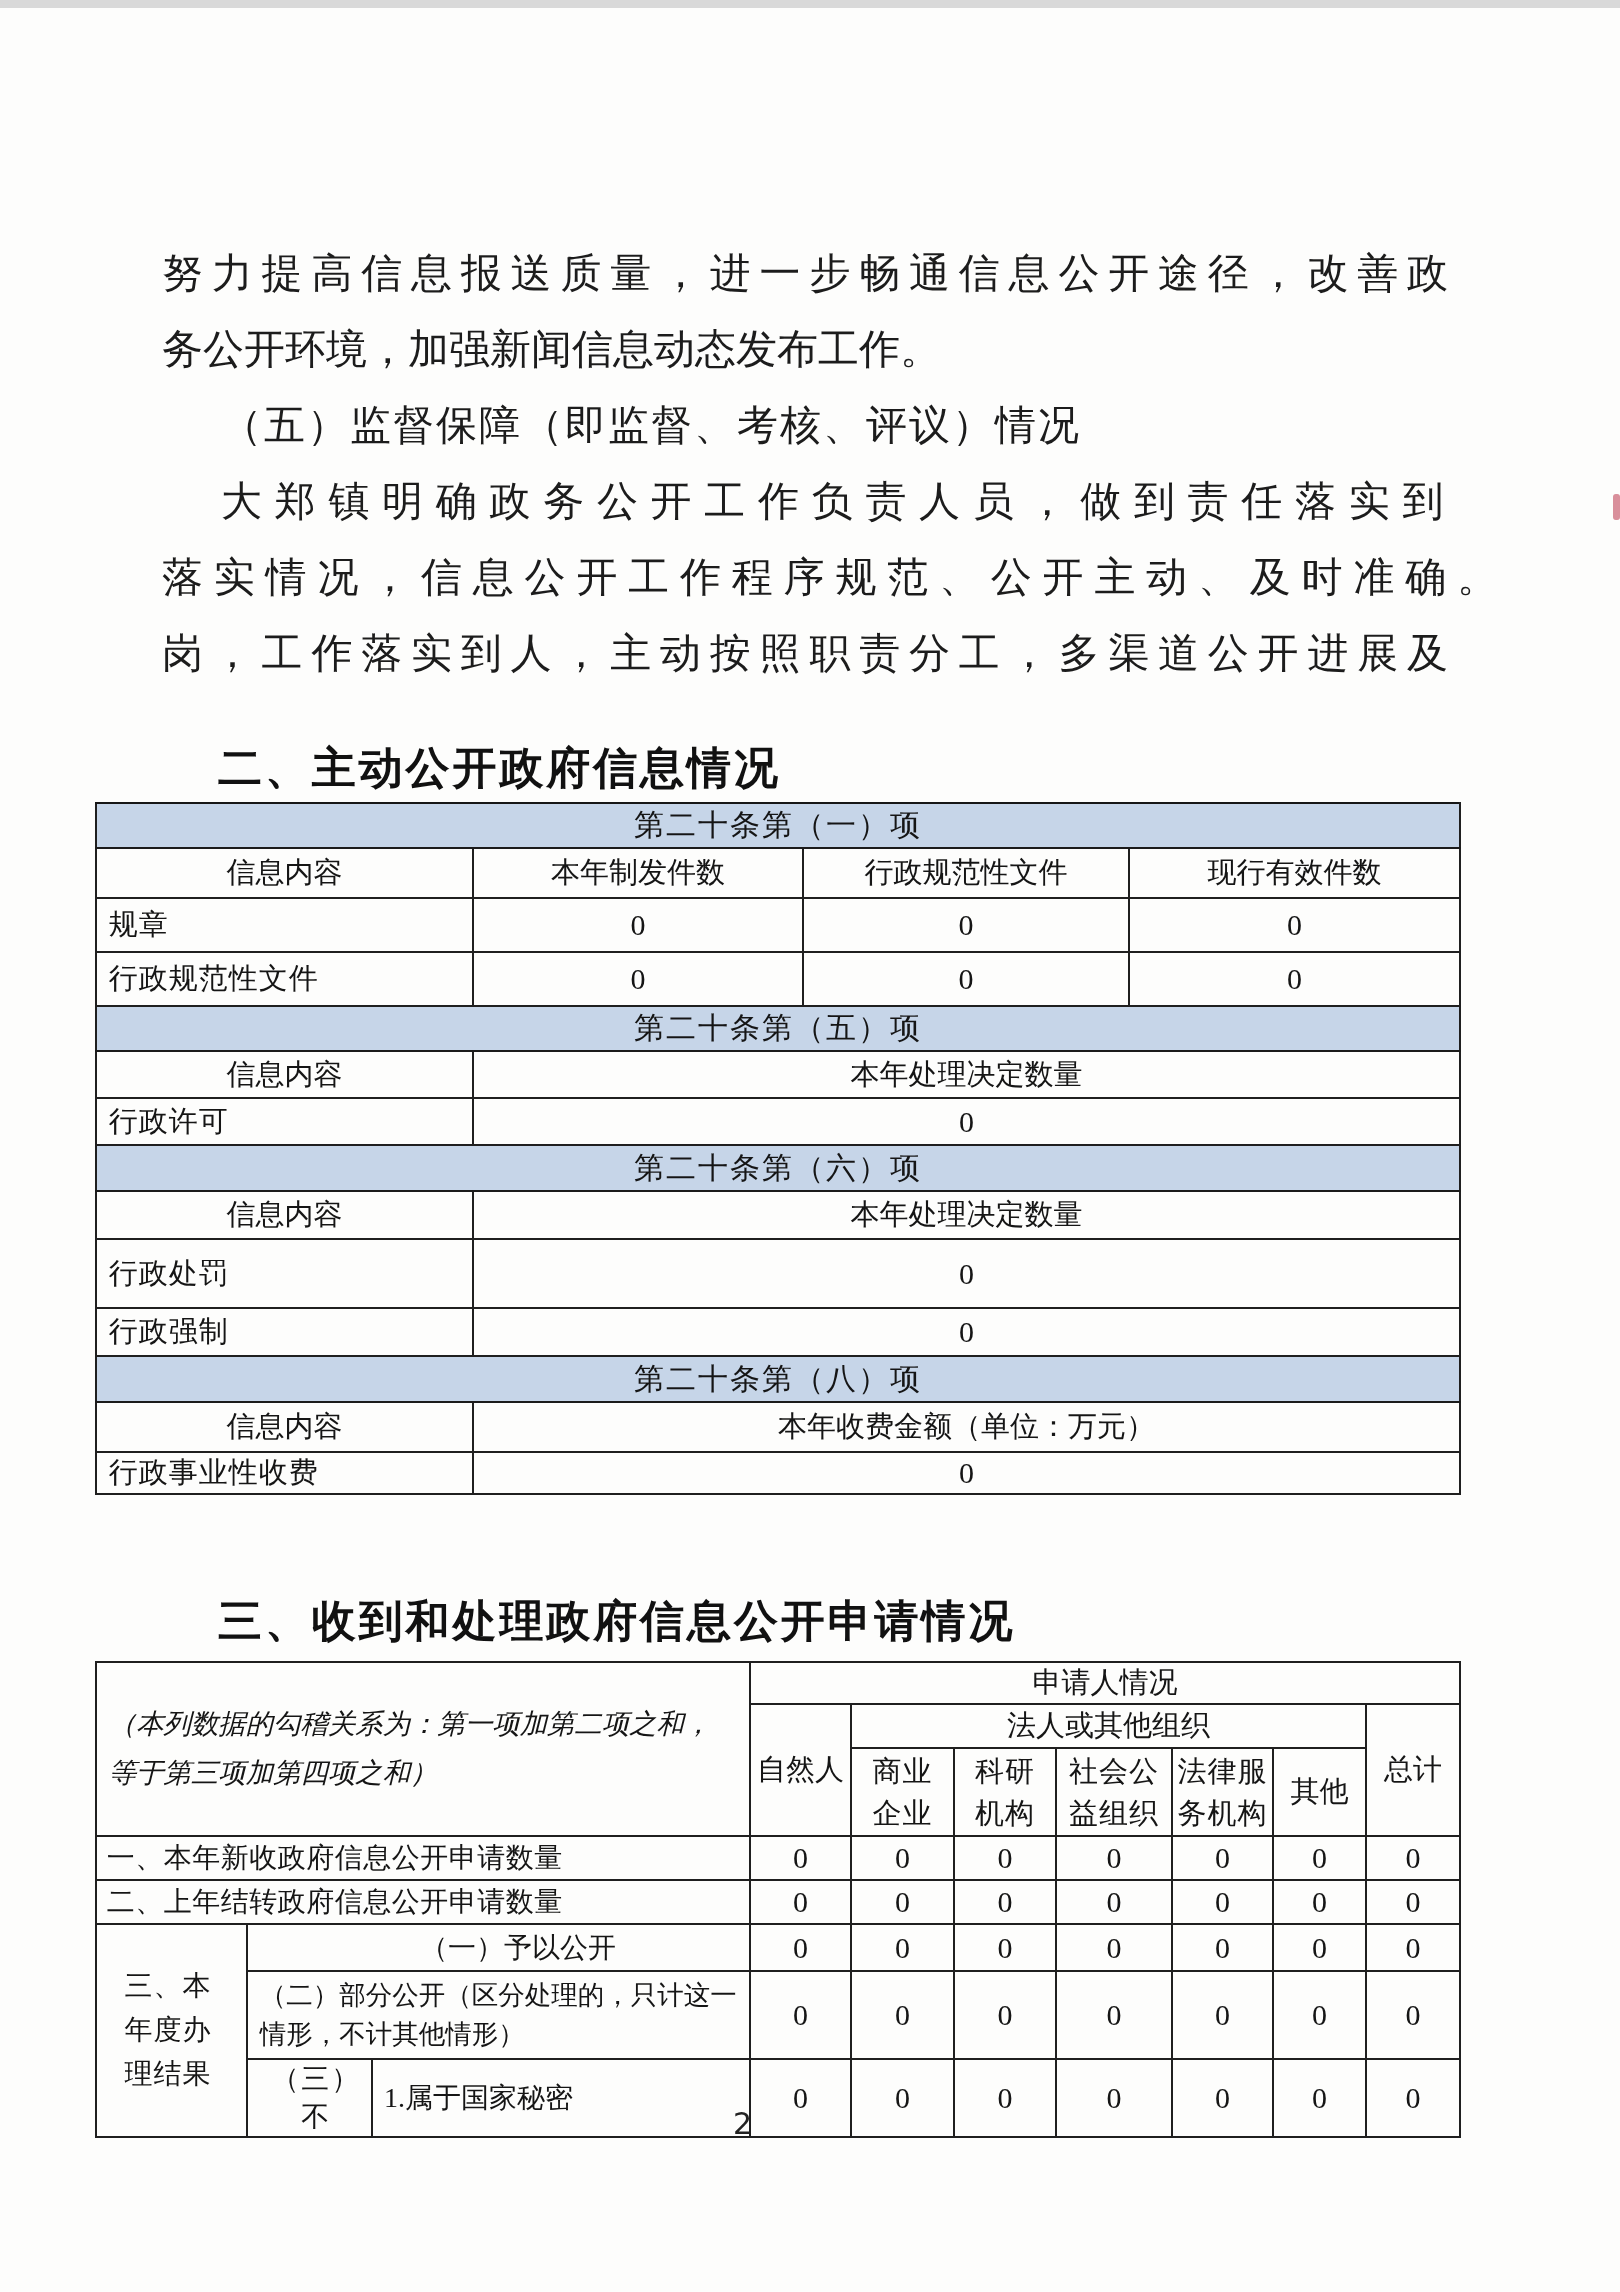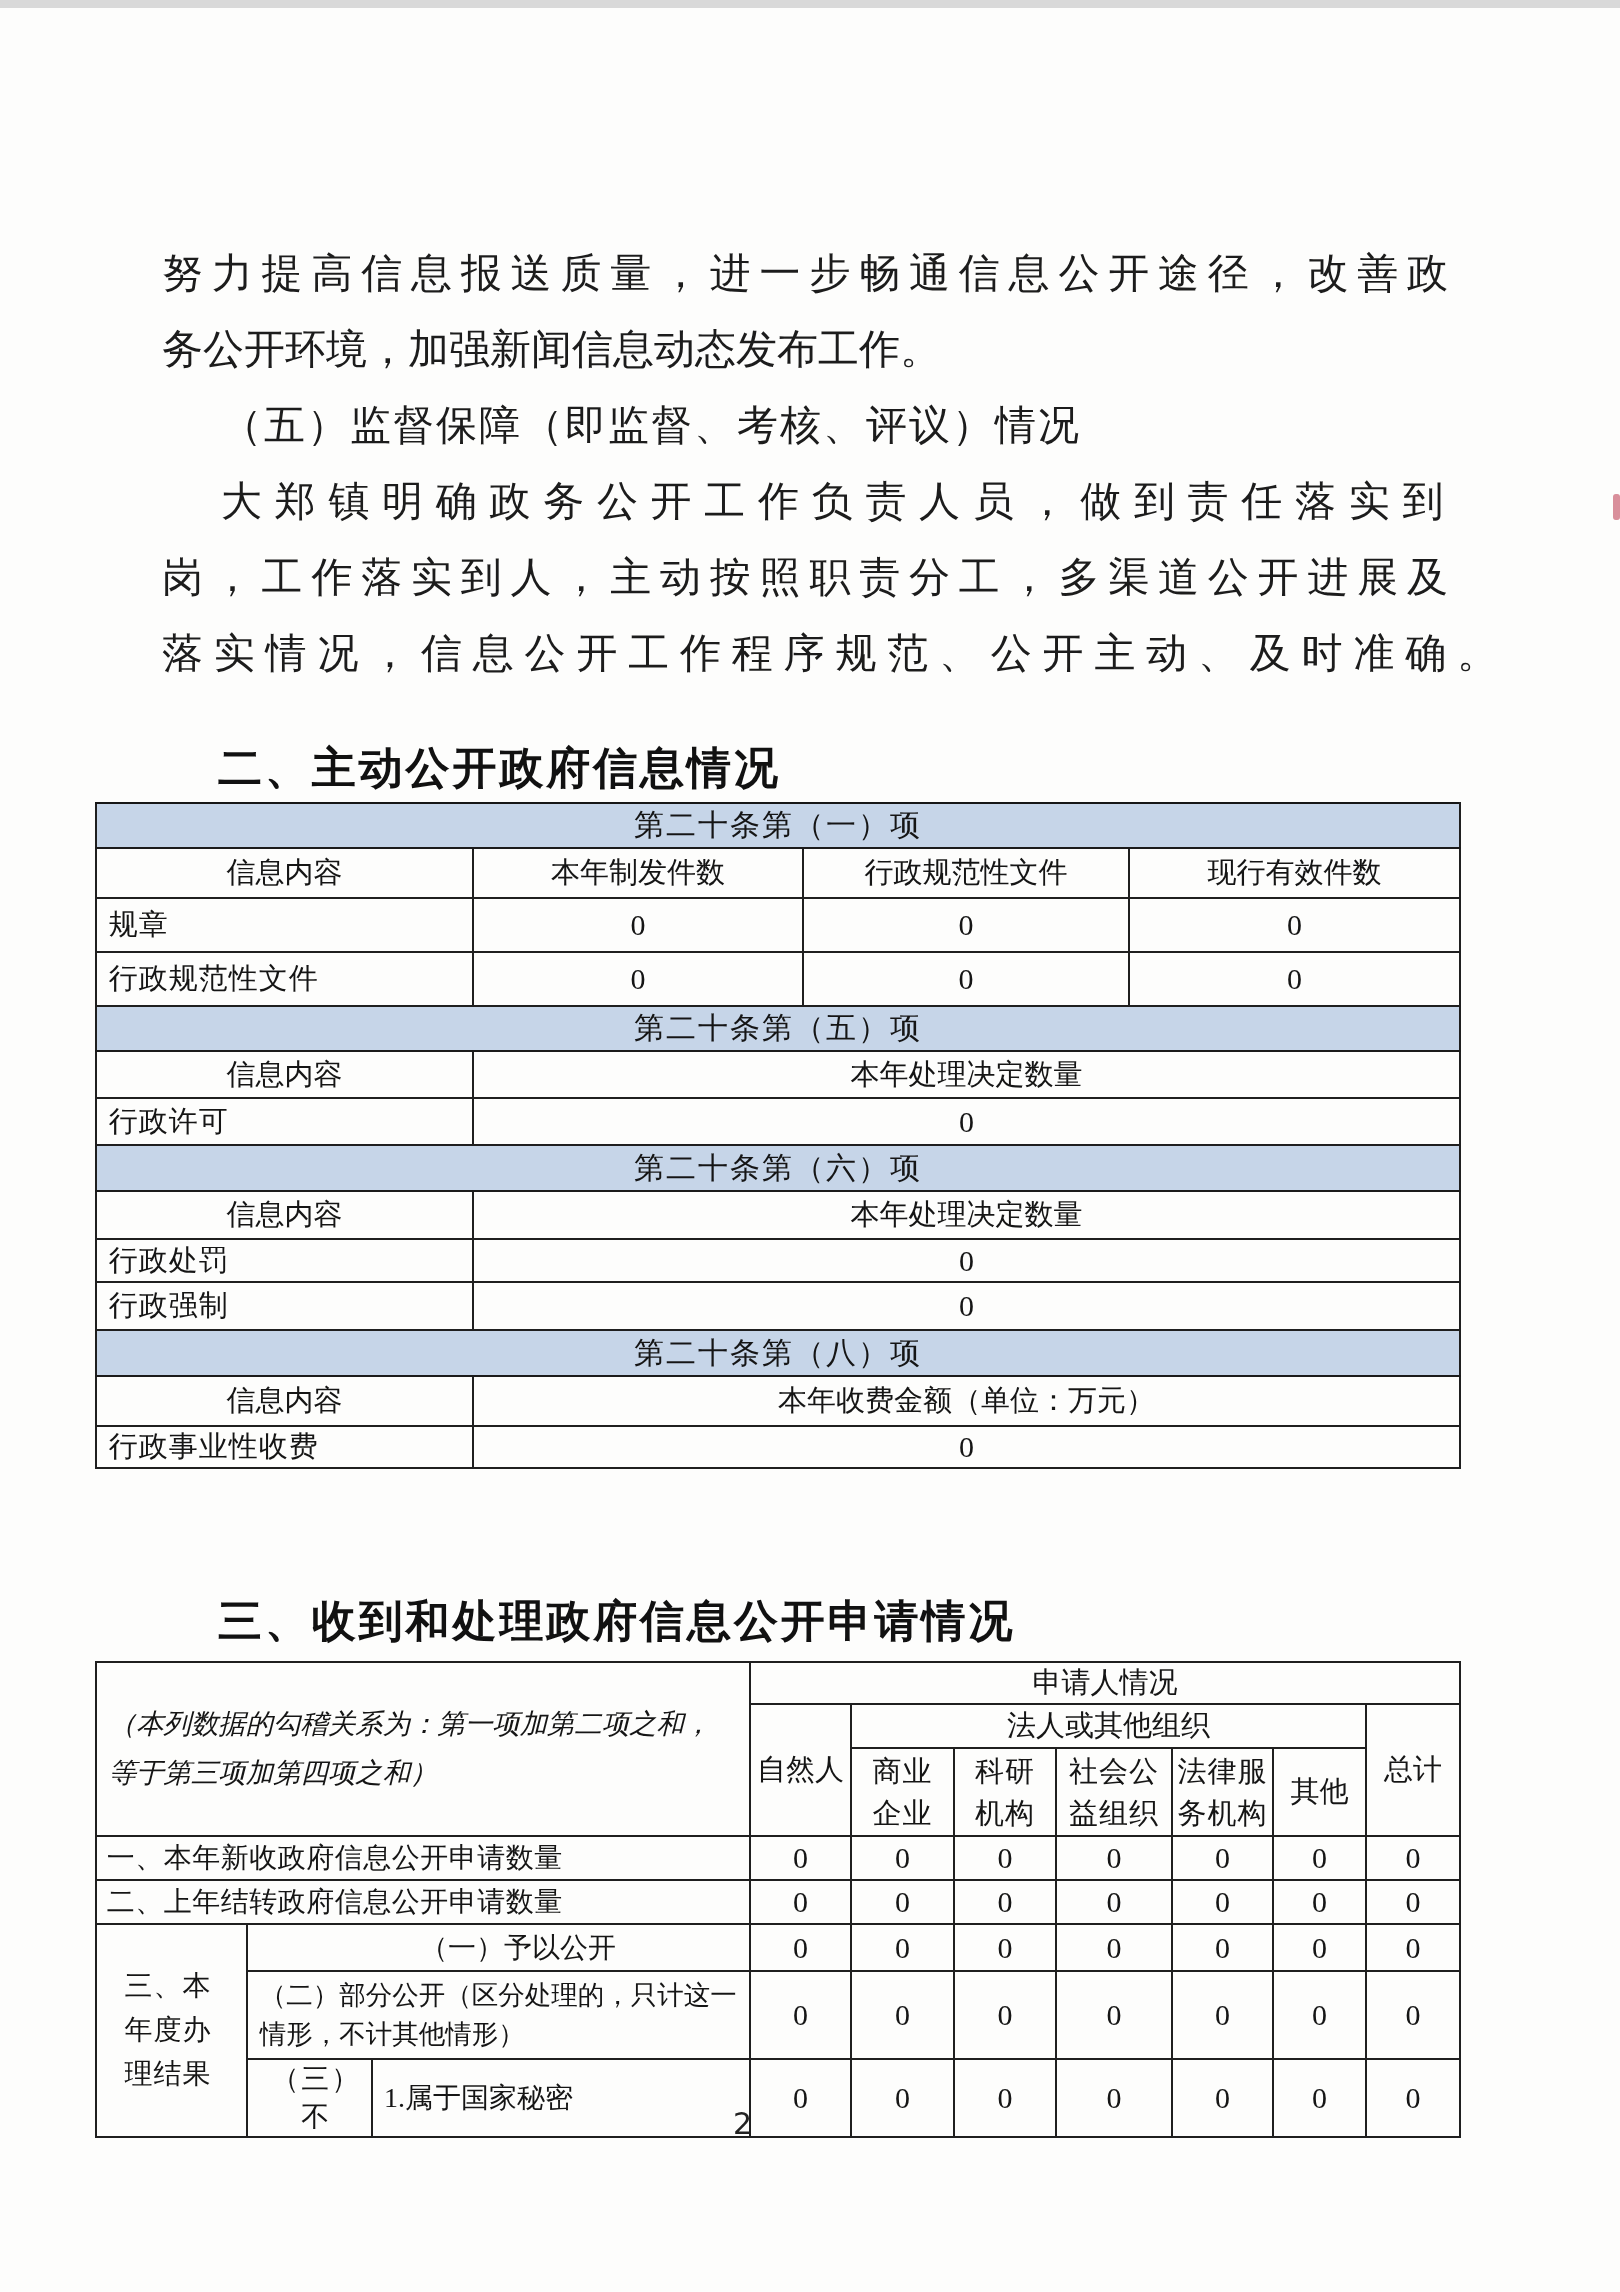--- a/index.html
+++ b/index.html
@@ -54,22 +54,22 @@
 </head>
 <body>
 
 <div class="page">
 
   <div class="bodytext">
     <div class="line ls9">努力提高信息报送质量，进一步畅通信息公开途径，改善政</div>
     <div class="line ls0">务公开环境，加强新闻信息动态发布工作。</div>
     <div class="line ls2 indent">（五）监督保障（即监督、考核、评议）情况</div>
     <div class="line ls13 indent">大郑镇明确政务公开工作负责人员，做到责任落实到</div>
+    <div class="line ls11">落实情况，信息公开工作程序规范、公开主动、及时准确。</div>
     <div class="line ls9">岗，工作落实到人，主动按照职责分工，多渠道公开进展及</div>
-    <div class="line ls11">落实情况，信息公开工作程序规范、公开主动、及时准确。</div>
   </div>
 
   <div class="heading h2">二、主动公开政府信息情况</div>
 
   <table class="t1">
     <colgroup>
       <col style="width:377px">
         <col style="width:330px">
         <col style="width:326px">
         <col style="width:331px">
@@ -107,21 +107,21 @@
       <td class="lbl">行政许可</td>
       <td colspan="3" class="num">0</td>
     </tr>
     <tr class="blue" style="height:46px">
       <td colspan="4">第二十条第（六）项</td>
     </tr>
     <tr style="height:48px">
       <td>信息内容</td>
       <td colspan="3">本年处理决定数量</td>
     </tr>
-    <tr style="height:43px">
+    <tr style="height:69px">
       <td class="lbl">行政处罚</td>
       <td colspan="3" class="num">0</td>
     </tr>
     <tr style="height:48px">
       <td class="lbl">行政强制</td>
       <td colspan="3" class="num">0</td>
     </tr>
     <tr class="blue" style="height:46px">
       <td colspan="4">第二十条第（八）项</td>
     </tr>

